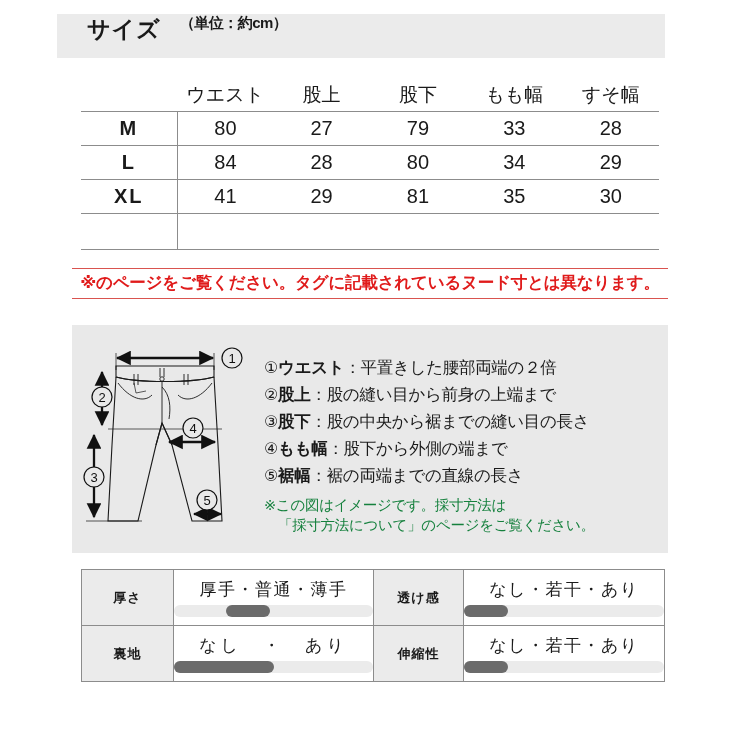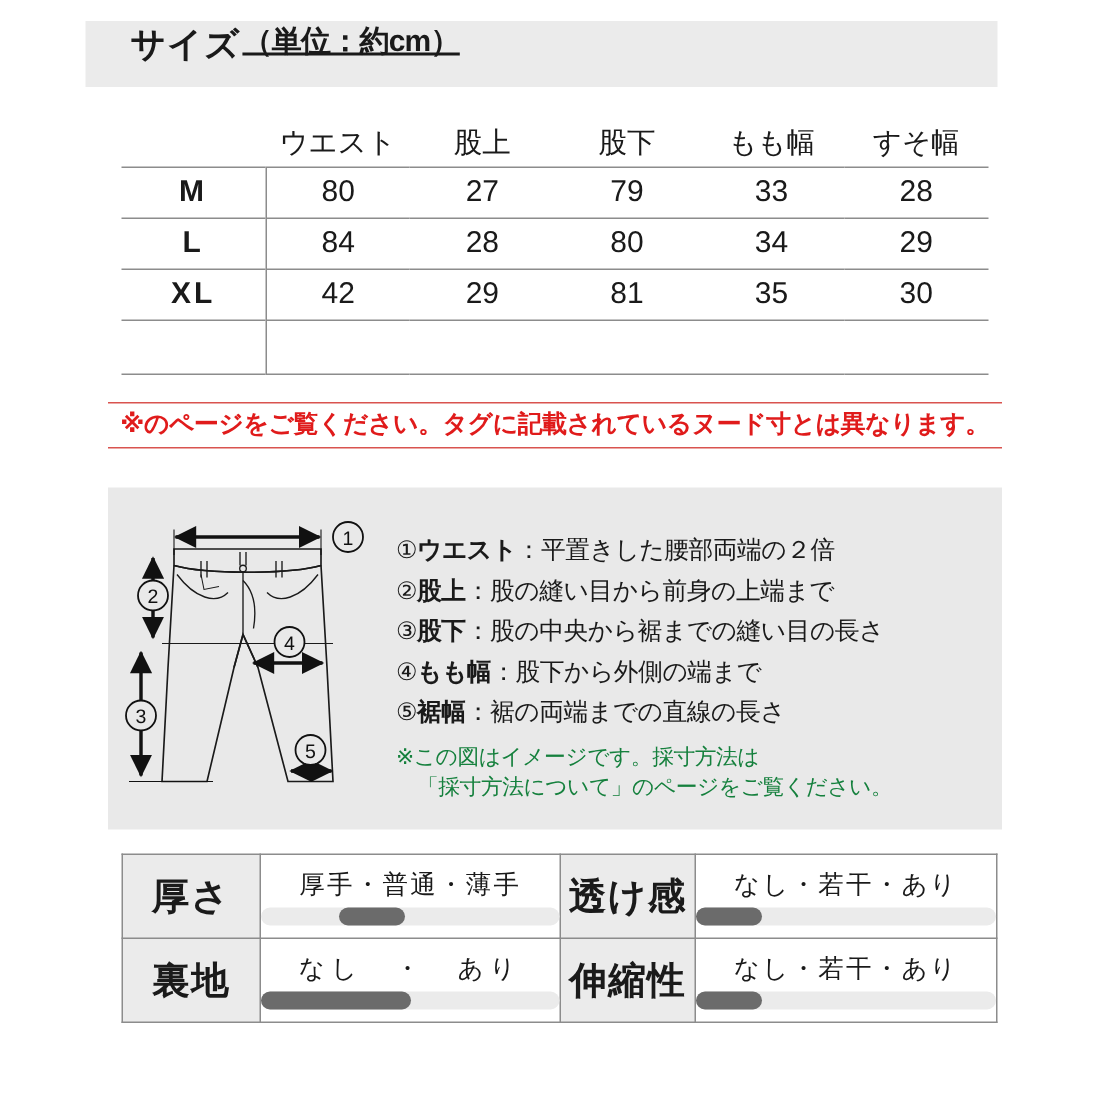--- a/index.html
+++ b/index.html
@@ -28,25 +28,24 @@
     align-items: flex-start;
     padding-left: 30px;
     box-sizing: border-box;
   }
   .size-header-title {
     font-size: 23px;
     font-weight: bold;
     letter-spacing: 1px;
   }
   .size-header-unit {
-    font-size: 20px;
-    font-weight: bold;
-    margin-left: 1px;
+    font-size: 15px;
+    font-weight: bold;
+    margin-left: 19px;
     letter-spacing: -0.5px;
-    text-decoration: underline;
   }
 
   
   .size-table {
     position: absolute;
     left: 81px;
     top: 78px;
     width: 578px;
     border-collapse: collapse;
     table-layout: fixed;
@@ -154,21 +153,21 @@
     table-layout: fixed;
   }
   .attr-table td {
     border: 1px solid #8c8c8c;
     padding: 0;
     vertical-align: middle;
   }
   .attr-label {
     background: #ebebeb;
     text-align: center;
-    font-size: 25px;
+    font-size: 13px;
     font-weight: bold;
     letter-spacing: 1px;
     width: 92px;
     height: 55px;
   }
   .attr-label.narrow { width: 90px; }
   .attr-value {
     background: #ffffff;
     padding: 4px 18px 6px 18px;
   }
@@ -241,21 +240,21 @@
     <tr>
       <td class="sizename">L</td>
       <td>84</td>
       <td>28</td>
       <td>80</td>
       <td>34</td>
       <td>29</td>
     </tr>
     <tr>
       <td class="sizename">XL</td>
-      <td>42</td>
+      <td>41</td>
       <td>29</td>
       <td>81</td>
       <td>35</td>
       <td>30</td>
     </tr>
     <tr class="spacer">
       <td class="blankcell"></td>
       <td colspan="5"></td>
     </tr>
   </tbody>

